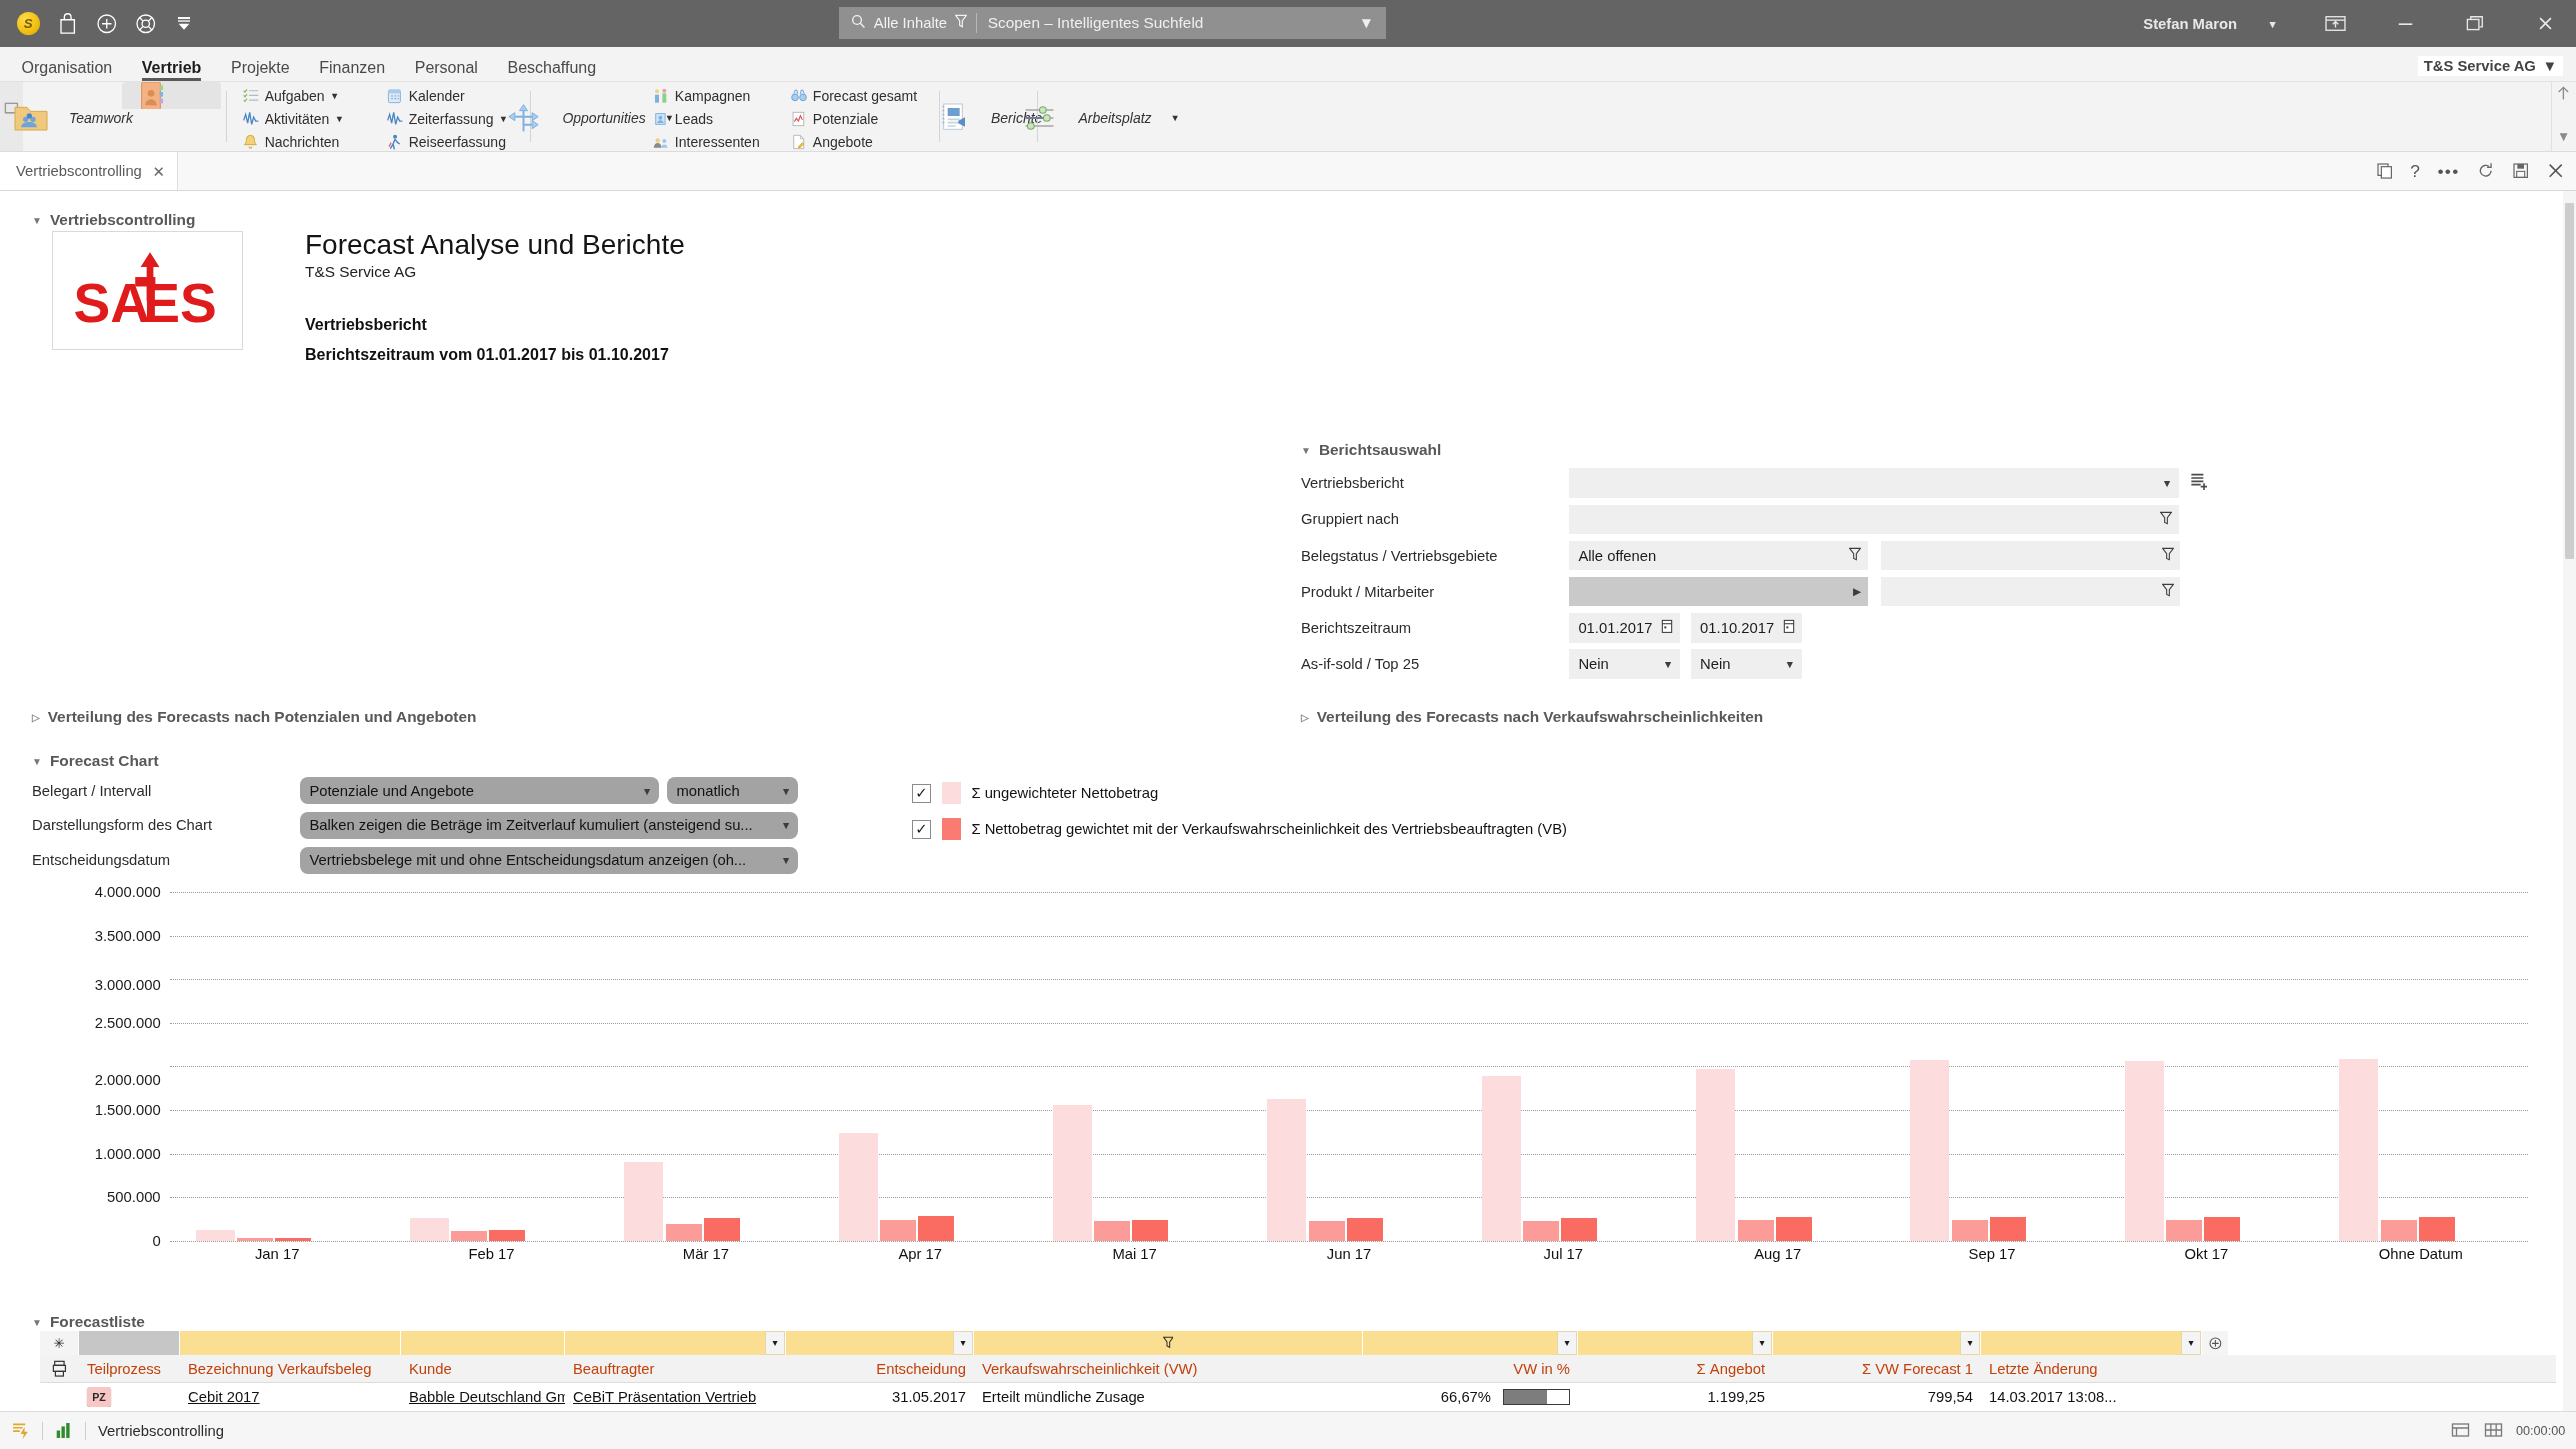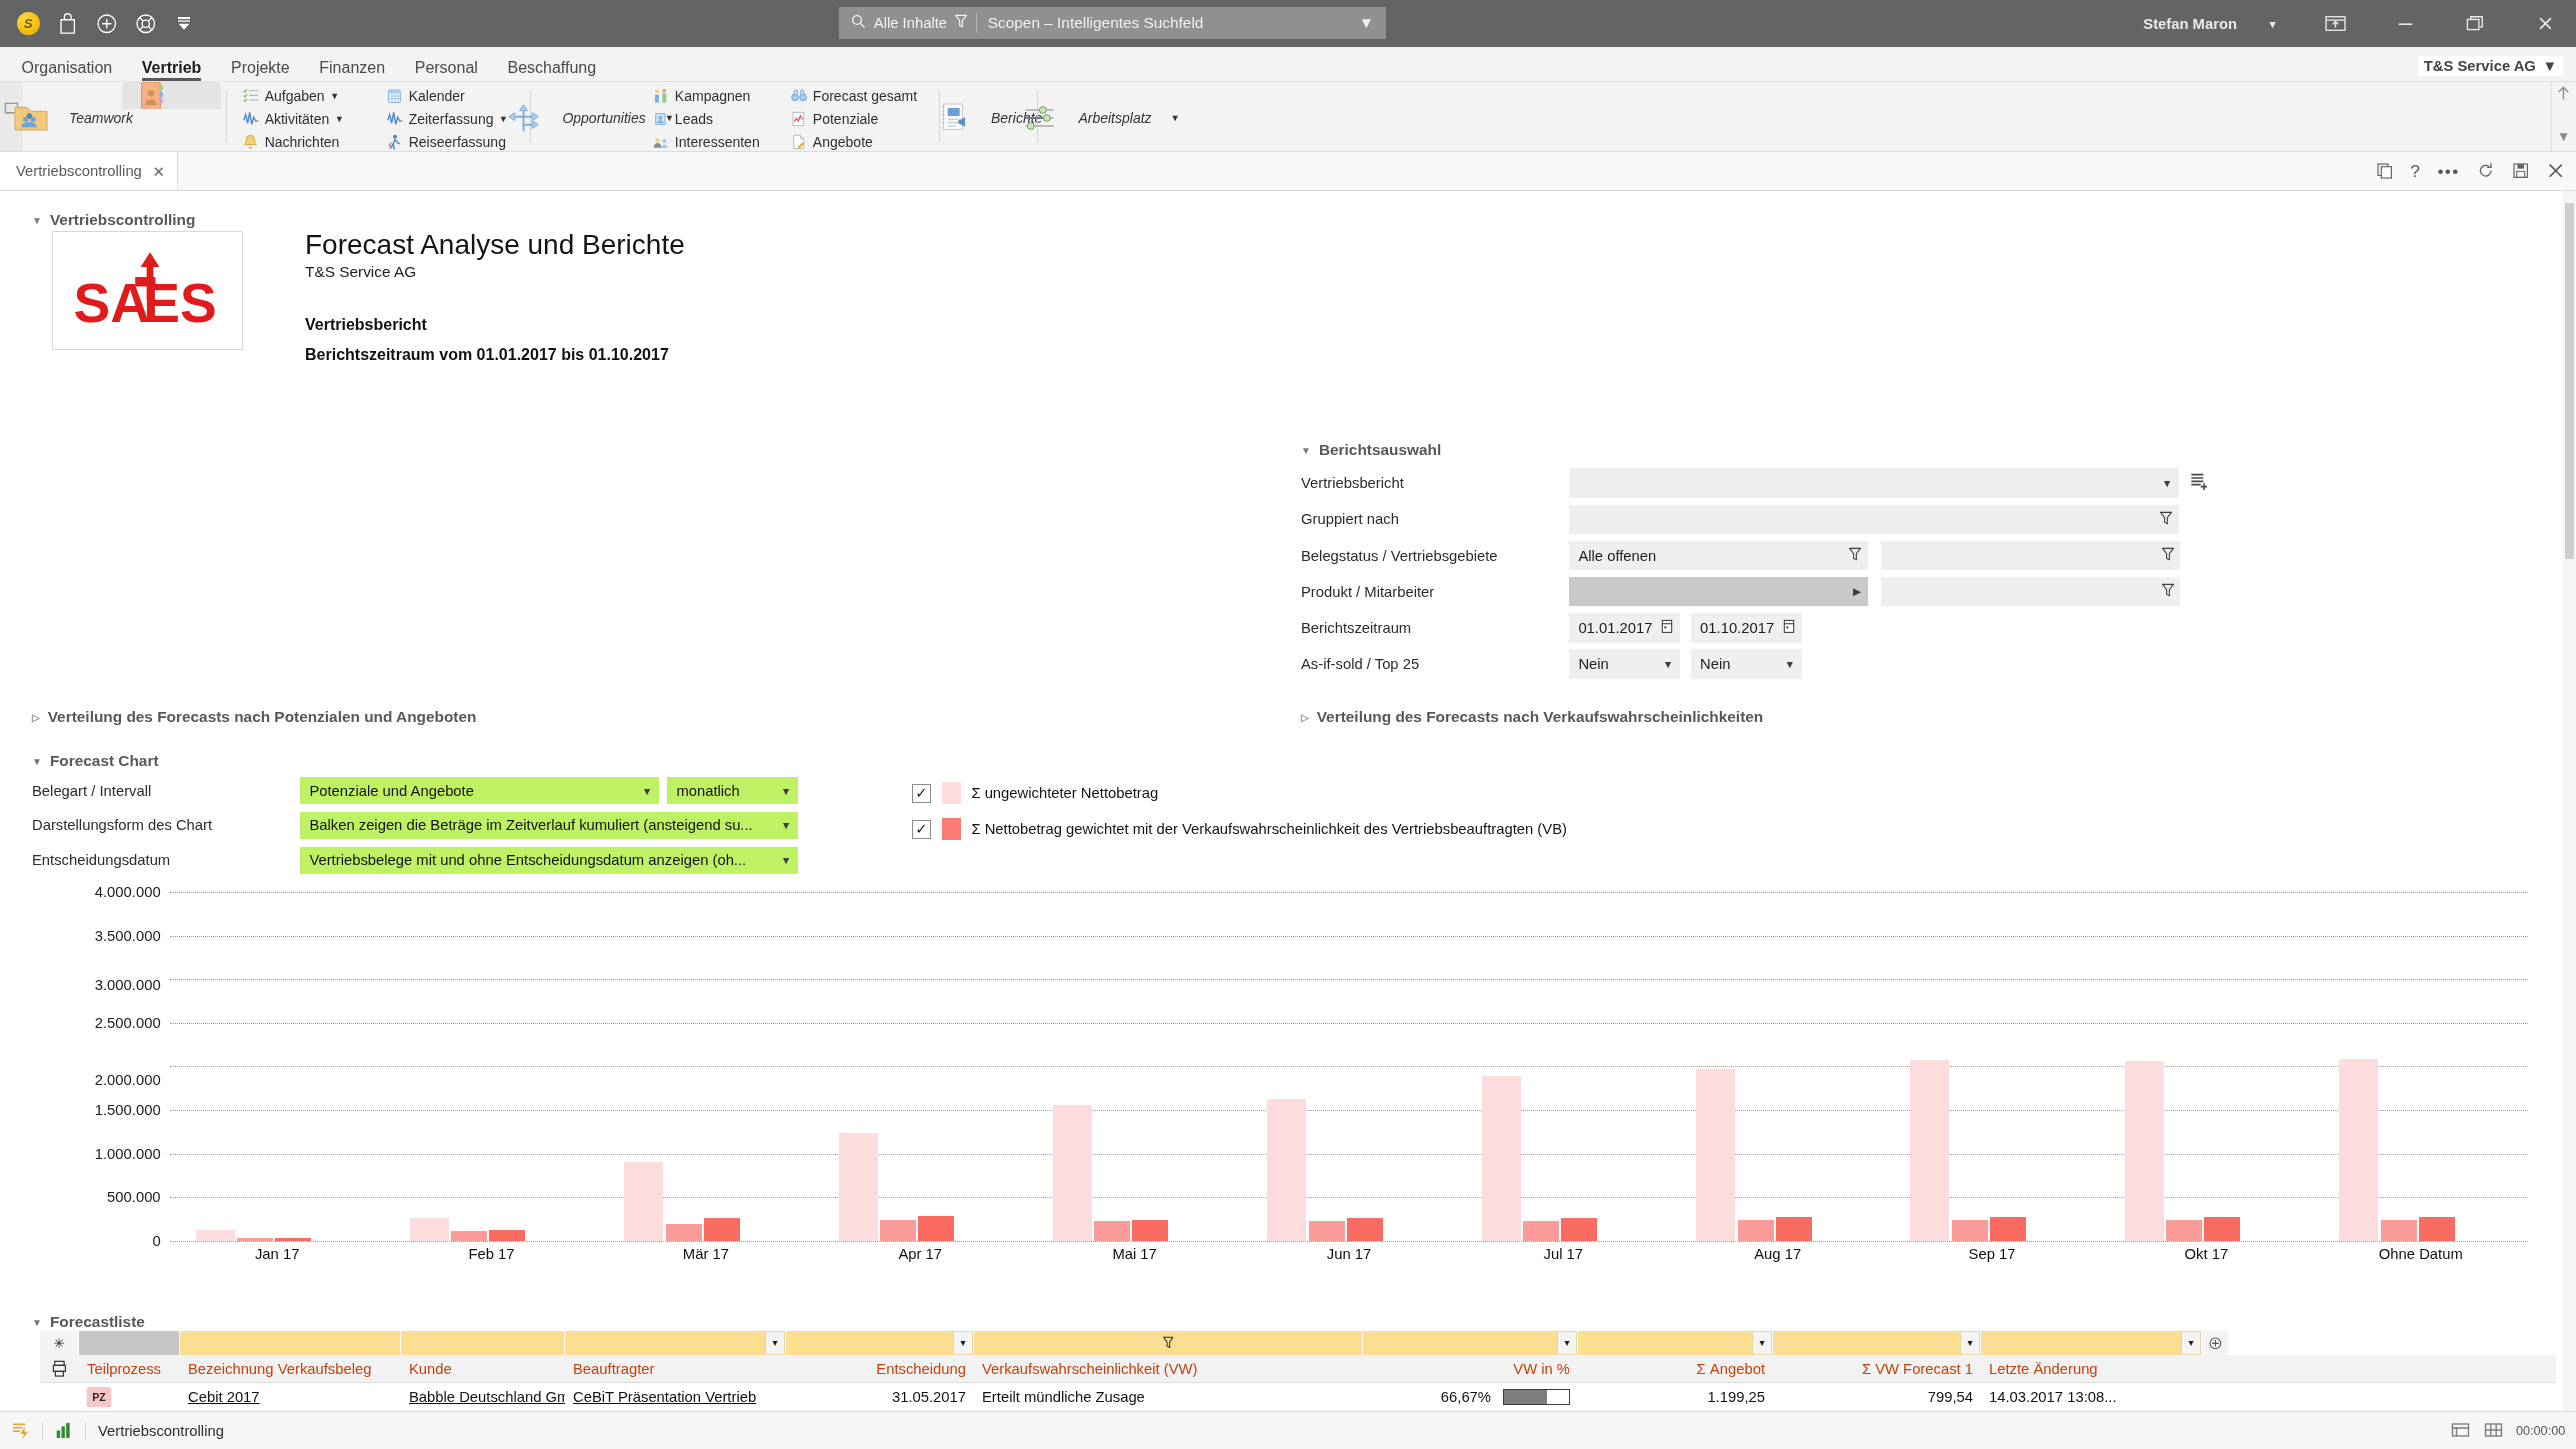--- a/index.html
+++ b/index.html
@@ -155,23 +155,23 @@
 
   
   .subsec-a { position: absolute; left: 32px; top: 517px; }
   .subsec-b { position: absolute; left: 1301px; top: 517px; }
 
   
   .fc-sec { position: absolute; left: 32px; top: 561px; }
   .fc-row { display: flex; align-items: center; height: 28px; margin-top: 6.7px; }
   .fc-lbl { width: 268px; font-size: 14.8px; color: #2b2b2b; }
   .sel {
-    background: #bef264; height: 27px; display: flex; align-items: center;
+    background: #a3a3a3; height: 27px; display: flex; align-items: center;
     justify-content: space-between; padding: 0 6.7px 0 9.4px;
-    font-size: 14.8px; color: #131313; white-space: nowrap; overflow: hidden;
+    font-size: 14.8px; color: #131313; white-space: nowrap; overflow: hidden; border-radius: 8px;
   }
   .legend { position: absolute; left: 912px; top: 584px; }
   .lg-row { display: flex; align-items: center; gap: 10.7px; height: 36px; }
   .cbx {
     width: 19px; height: 19px; border: 1.3px solid #8a8a8a; background: #fff;
     display: flex; align-items: center; justify-content: center;
     font-size: 14.8px; color: #1c1c1c; line-height: 1;
   }
   .swatch { width: 19px; height: 21.5px; }
   .lg-txt { font-size: 14.8px; color: #131313; }

